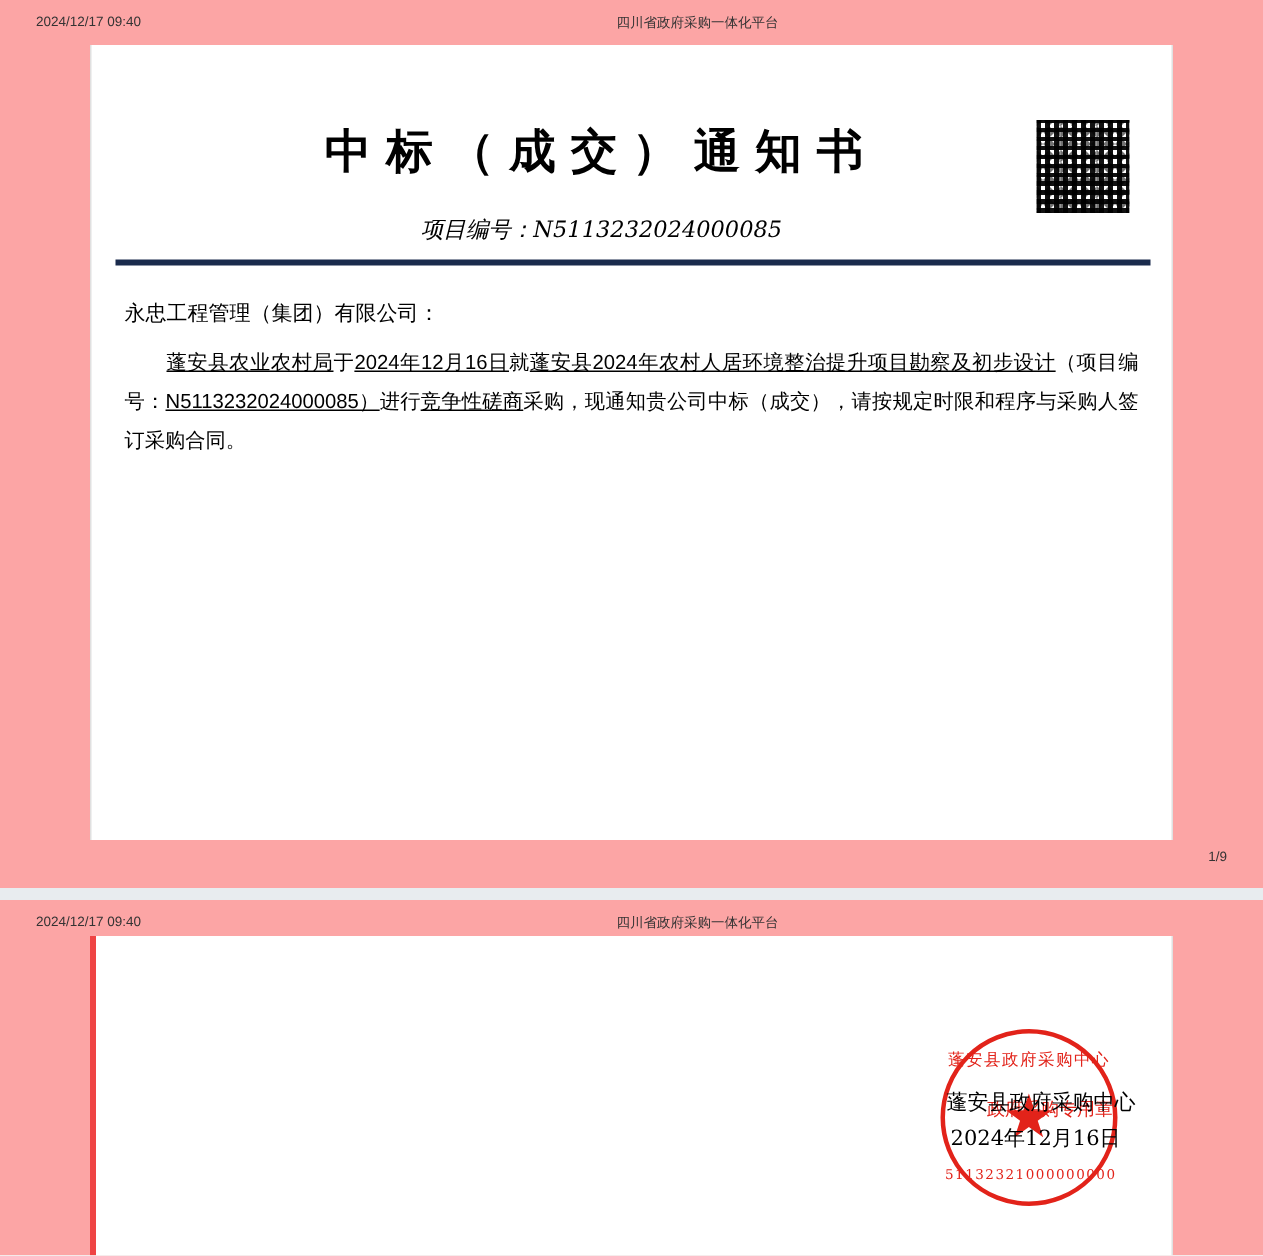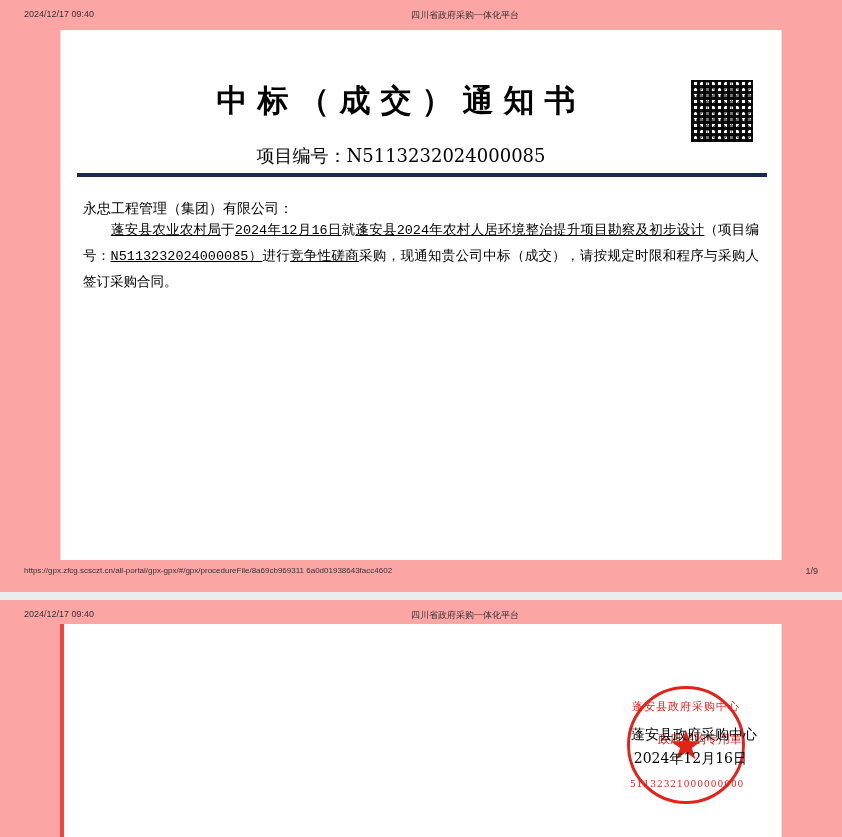--- a/index.html
+++ b/index.html
@@ -123,22 +123,23 @@
     white-space: nowrap;
   }
 
   .project-no {
     position: absolute;
     left: 100px;
     top: 114px;
     width: 480px;
     text-align: center;
     font-family: "DejaVu Serif", serif;
-    font-size: 18px;
-    color: #000;
+    font-size: 15px;
+    color: #000;
+    font-style: italic;
   }
 
   .qrcode {
     position: absolute;
     right: 26px;
     top: 48px;
     width: 62px;
     height: 62px;
     background:
       repeating-linear-gradient(90deg, #111 0 3px, #fff 3px 6px),
@@ -173,23 +174,23 @@
     left: 22px;
     top: 170px;
     font-family: "DejaVu Serif", serif;
     font-size: 14px;
     color: #000;
   }
 
   .para {
     position: absolute;
     left: 22px;
-    top: 188px;
+    top: 199px;
     width: 676px;
-    font-family: Liberation Mono, monospace;
+    font-family: Liberation Sans, sans-serif;
     font-size: 13.5px;
     line-height: 26px;
     color: #000;
     text-indent: 28px;
     text-align: justify;
   }
   .u { text-decoration: underline; }
 
   table.info {
     position: absolute;
@@ -306,21 +307,20 @@
       <div class="addressee">永忠工程管理（集团）有限公司：</div>
 
       <div class="para">
         <span class="u">蓬安县农业农村局</span><span>于</span><span class="u">2024年12月16日</span><span>就</span><span class="u">蓬安县2024年农村人居环境整治提升项目勘察及初步设计</span><span>（项目编号：</span><span class="u">N5113232024000085）</span><span>进行</span><span class="u">竞争性磋商</span><span>采购，现通知贵公司中标（成交），请按规定时限和程序与采购人签订采购合同。</span>
       </div>
 
 
     </div>
 
     <div class="print-footer">
-      <div class="pf-url">https://gpx.zfcg.scsczt.cn/all-portal/gpx-gpx/#/gpx/procedureFile/8a69cb969311 6a0d01938643facc4602</div>
       <div class="pf-page">1/9</div>
     </div>
   </div>
 
   <div class="page-gap"></div>
 
   <div class="page page-2">
     <div class="print-header">
       <div class="ph-date">2024/12/17 09:40</div>
       <div class="ph-title">四川省政府采购一体化平台</div>

